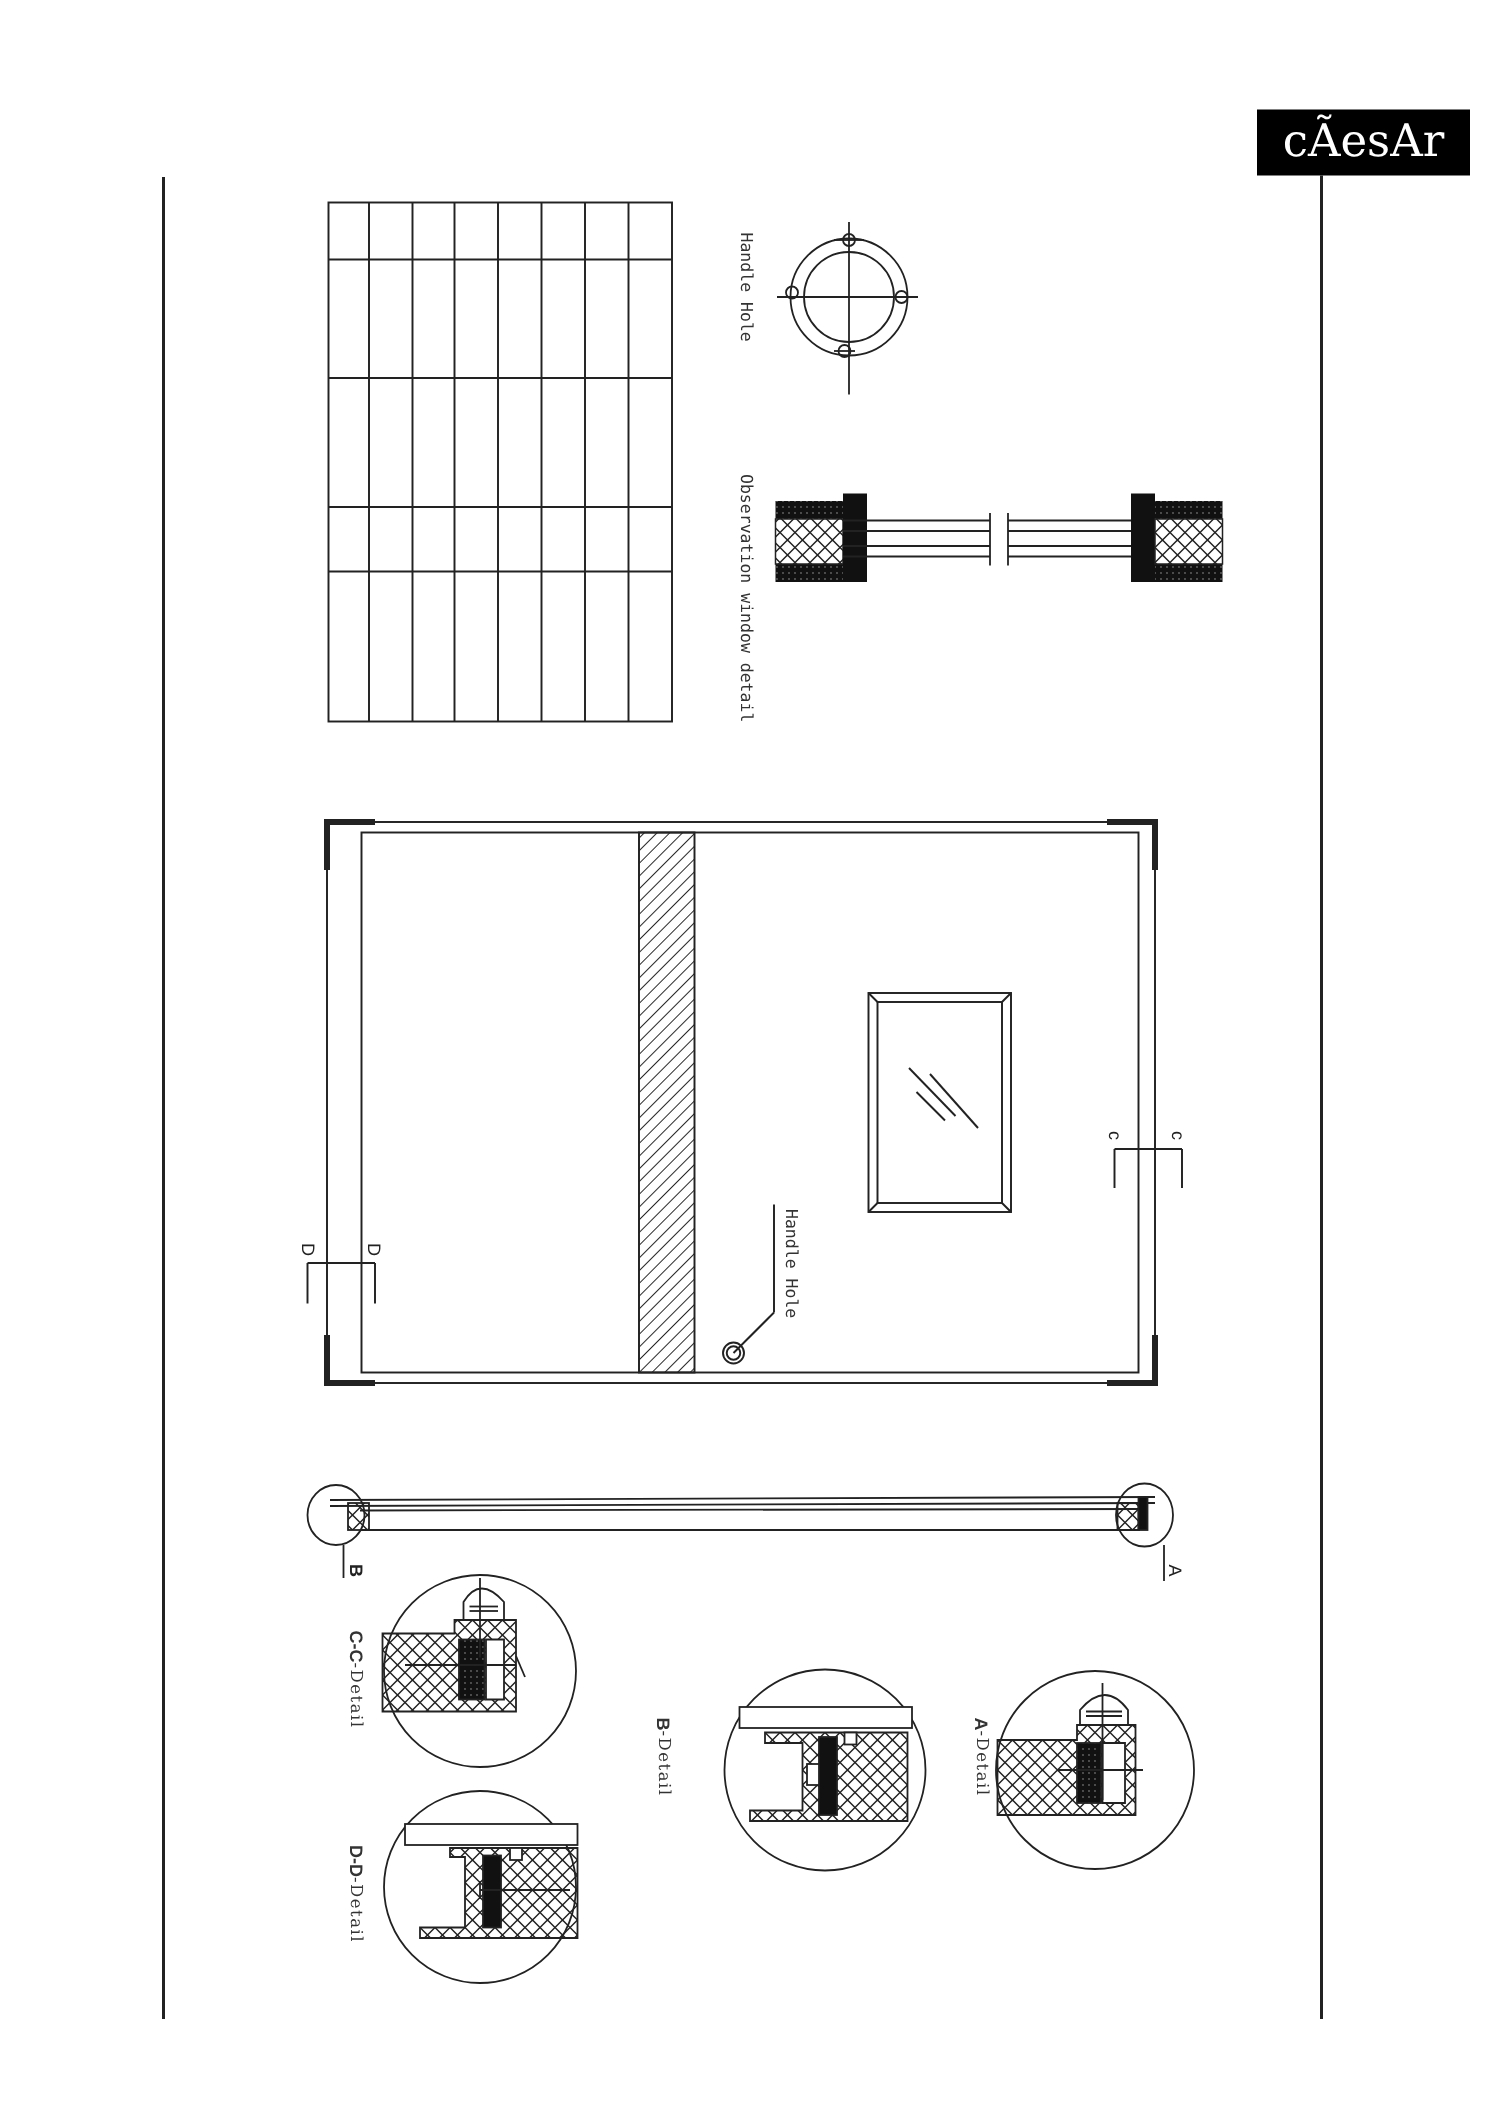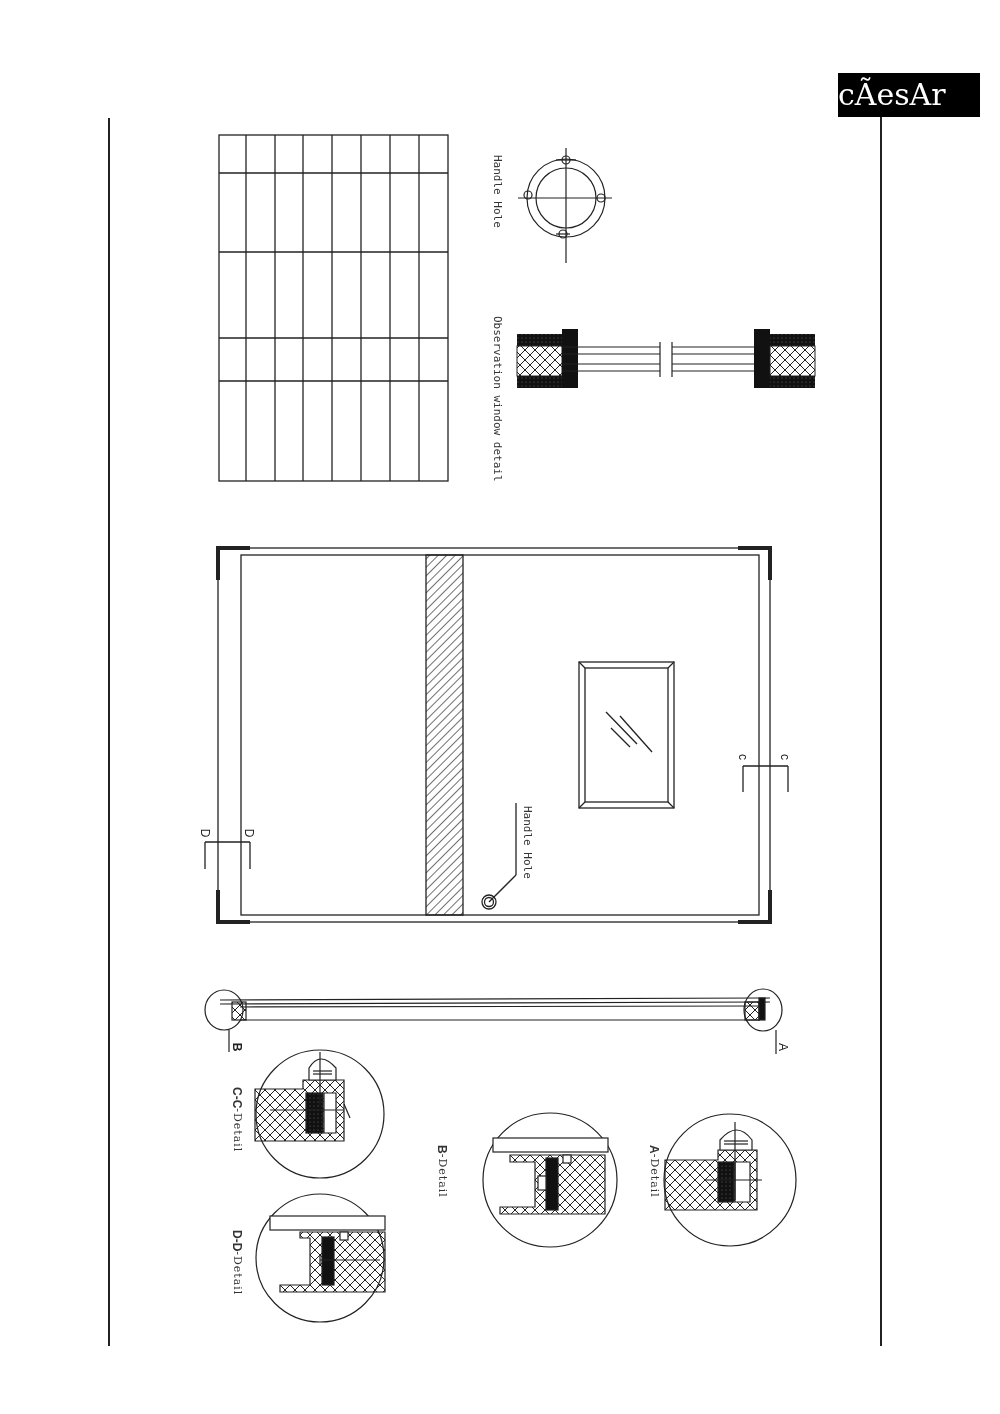--- a/index.html
+++ b/index.html
@@ -1,19 +1,19 @@
 <!DOCTYPE html>
 <html><head>
 <meta charset="utf-8">
 <style>
   html, body { margin:0; padding:0; background:#ffffff; }
   body { width:1000px; height:1414px; position:relative; overflow:hidden; font-family:"DejaVu Sans Mono", monospace; }
   .abs { position:absolute; }
   .logo { left:838px; top:73px; width:142px; height:44px; background:#000; color:#fff;
-          font-family:"DejaVu Serif", serif; font-size:30px; line-height:44px; text-align:left; letter-spacing:0px; }
+          font-family:"DejaVu Serif", serif; font-size:30px; line-height:44px; text-align:center; letter-spacing:0px; }
   .vline { width:1.6px; background:#222; }
   svg { position:absolute; left:0; top:0; }
   .vtext { position:absolute; writing-mode:vertical-rl; font-family:"DejaVu Sans Mono", monospace; color:#333; white-space:nowrap; }
   .vlabel-mix { position:absolute; writing-mode:vertical-rl; white-space:nowrap; color:#333; }
   .vlabel-mix .b { font-family:"Liberation Sans", sans-serif; font-weight:bold; font-size:12px; }
   .vlabel-mix .m { font-family:"DejaVu Serif", serif; font-size:11px; letter-spacing:1px; }
   .secmark { position:absolute; font-family:"Liberation Sans", sans-serif; font-size:12px; color:#222; transform:rotate(90deg); }
 </style>
 </head>
 <body>

